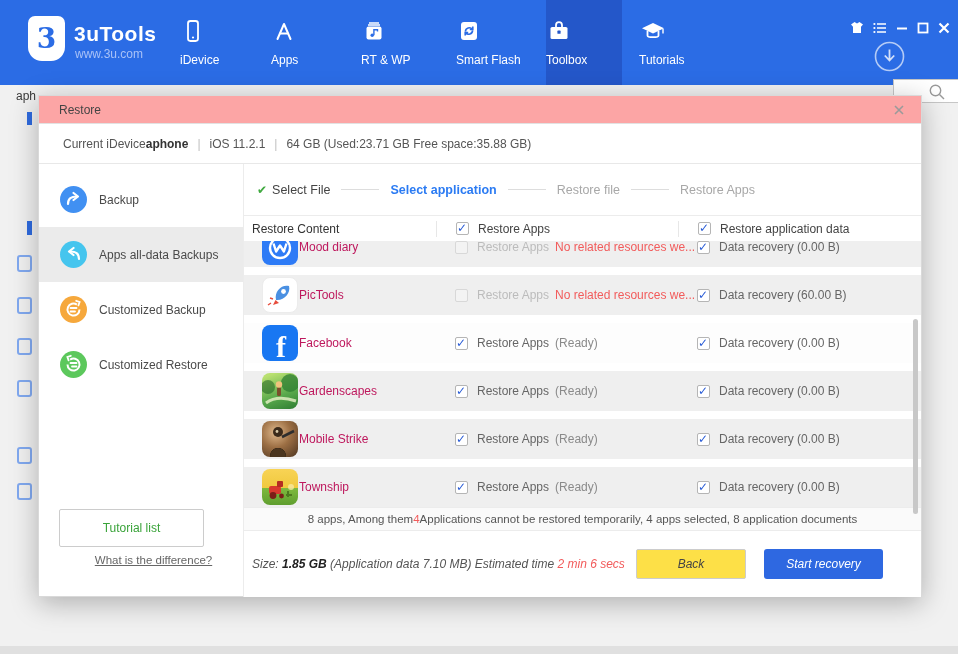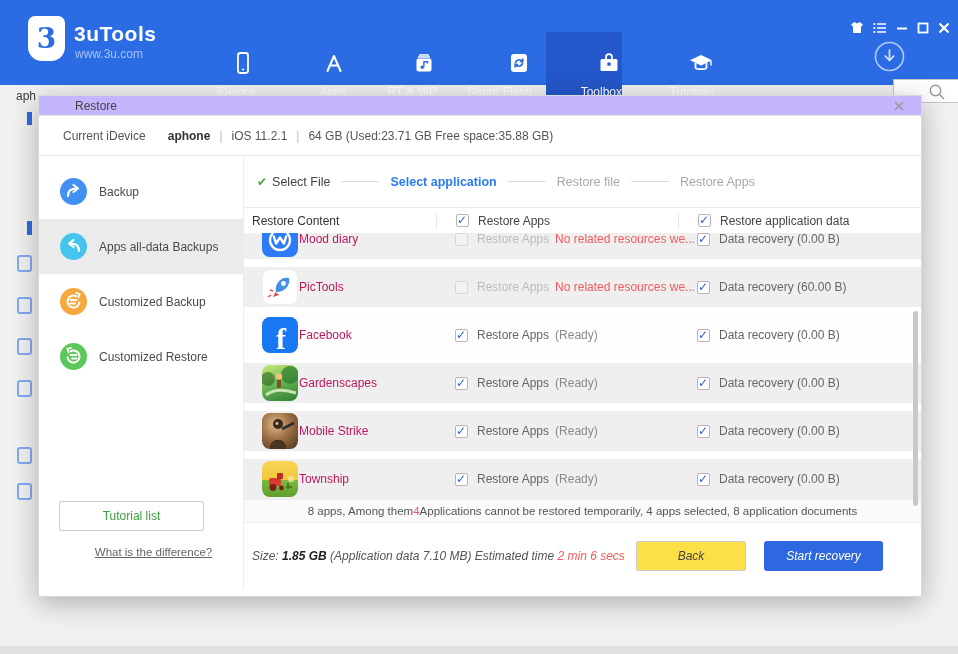--- a/index.html
+++ b/index.html
@@ -13,21 +13,21 @@
   
   .topbar { position:absolute; left:0; top:0; width:958px; height:85px; background:#2b6ce5; }
   .logo-badge {
     position:absolute; left:28px; top:16px; width:37px; height:45px; background:#fff;
     border-radius:7px 7px 14px 14px; display:flex; align-items:center; justify-content:center;
     color:#2b6ce5; font-size:28px; font-weight:bold; font-family:"DejaVu Serif","Liberation Serif",serif;
   }
   .brand-name { position:absolute; left:74px; top:22px; color:#fff; font-size:21px; font-weight:bold; letter-spacing:.5px; }
   .brand-url  { position:absolute; left:75px; top:47px; color:#a9c2f7; font-size:12px; }
   .nav-item { position:absolute; top:0; width:76px; height:85px; display:flex; flex-direction:column;
-    align-items:flex-end; justify-content:flex-start; padding-top:17px; cursor:pointer;margin-top:32px; }
+    align-items:flex-start; justify-content:flex-start; padding-top:17px; cursor:pointer; }
   .nav-item.active { background:#2457c9; }
   .nav-item .nav-ico { height:30px; display:flex; align-items:center; justify-content:center; }
   .nav-item .nav-label { color:#fff; font-size:12px; margin-top:6px; white-space:nowrap; }
   .winctl { position:absolute; top:21px; display:flex; align-items:center; gap:9px; right:8px; }
   .winctl svg { display:block; }
   .dl-circle { position:absolute; left:874px; top:41px; }
 
   
   .bg-tabtext { position:absolute; left:16px; top:89px; font-size:12px; color:#3a3a3a; }
   .bg-mark1 { position:absolute; left:27px; top:112px; width:5px; height:13px; background:#2f6be0; }
@@ -35,42 +35,42 @@
   .bg-mini-icon { position:absolute; left:17px; width:15px; height:17px; border:2px solid #6d9cf0;
     border-radius:3px; opacity:.85; }
   .bg-search { position:absolute; left:893px; top:79px; width:77px; height:24px; background:#fff;
     border:1px solid #c6c6c6; }
   .bg-search svg { position:absolute; left:34px; top:3px; }
   .bg-bottomstrip { position:absolute; left:0; top:646px; width:958px; height:8px; background:#e0e0e0; }
 
   
   .dialog { position:absolute; left:38px; top:95px; width:884px; height:502px; background:#fff;
     box-shadow:0 6px 26px rgba(0,0,0,.28); border:1px solid #d9d9d9; }
-  .dlg-titlebar { height:20px; background:#c4b5fd; border-bottom:1px solid #e2e2e2;
-    display:flex; align-items:center; padding:0 14px 0 36px; }
+  .dlg-titlebar { height:28px; background:#fca5a5; border-bottom:1px solid #e2e2e2;
+    display:flex; align-items:center; padding:0 14px 0 20px; }
   .dlg-title { font-size:12px; color:#444; flex:1; }
   .dlg-close { width:16px; height:16px; display:flex; align-items:center; justify-content:center; cursor:pointer; }
   .dlg-devicebar { height:40px; background:#fff; border-bottom:1px solid #e8e8e8;
     display:flex; align-items:center; padding-left:24px; font-size:12px; color:#555; }
-  .dev-bold { font-weight:bold; color:#333;margin-left:22px; }
+  .dev-bold { font-weight:bold; color:#333; }
   .dev-sep { color:#c0c0c0; margin:0 9px; }
   .dlg-body { display:flex; height:433px; }
 
   
   .sidebar { width:205px; border-right:1px solid #ececec; position:relative; padding-top:8px; }
   .sb-item { height:55px; display:flex; align-items:center; padding-left:21px; cursor:pointer; }
   .sb-item.active { background:#ebebeb; }
   .sb-circle { width:27px; height:27px; border-radius:50%; margin-right:12px; display:flex;
     align-items:center; justify-content:center; flex:none; }
   .sb-label { font-size:12px; color:#4a4a4a; white-space:nowrap; }
   .c-blue   { background:#4190f2; }
   .c-cyan   { background:#45c5ee; }
   .c-orange { background:#f6a83c; }
   .c-green  { background:#5cc85c; }
-  .tutorial-btn { position:absolute; left:20px; top:345px; width:145px; height:30px; background:#fff;
+  .tutorial-btn { position:absolute; left:20px; top:345px; width:145px; height:38px; background:#fff;
     border:1px solid #ccc; border-radius:2px; color:#3aa33a; font-size:12px;
     display:flex; align-items:center; justify-content:center; cursor:pointer; }
   .diff-link { position:absolute; left:0; top:390px; width:185px; text-align:center;
     font-size:11.5px; color:#666; text-decoration:underline; cursor:pointer;padding-left:44px; }
 
   
   .content { flex:1; position:relative; background:#fff; }
   .stepper { height:52px; border-bottom:1px solid #ececec; display:flex; align-items:center; padding-left:13px; }
   .step { font-size:12.5px; white-space:nowrap; }
   .step.done { color:#444; }

